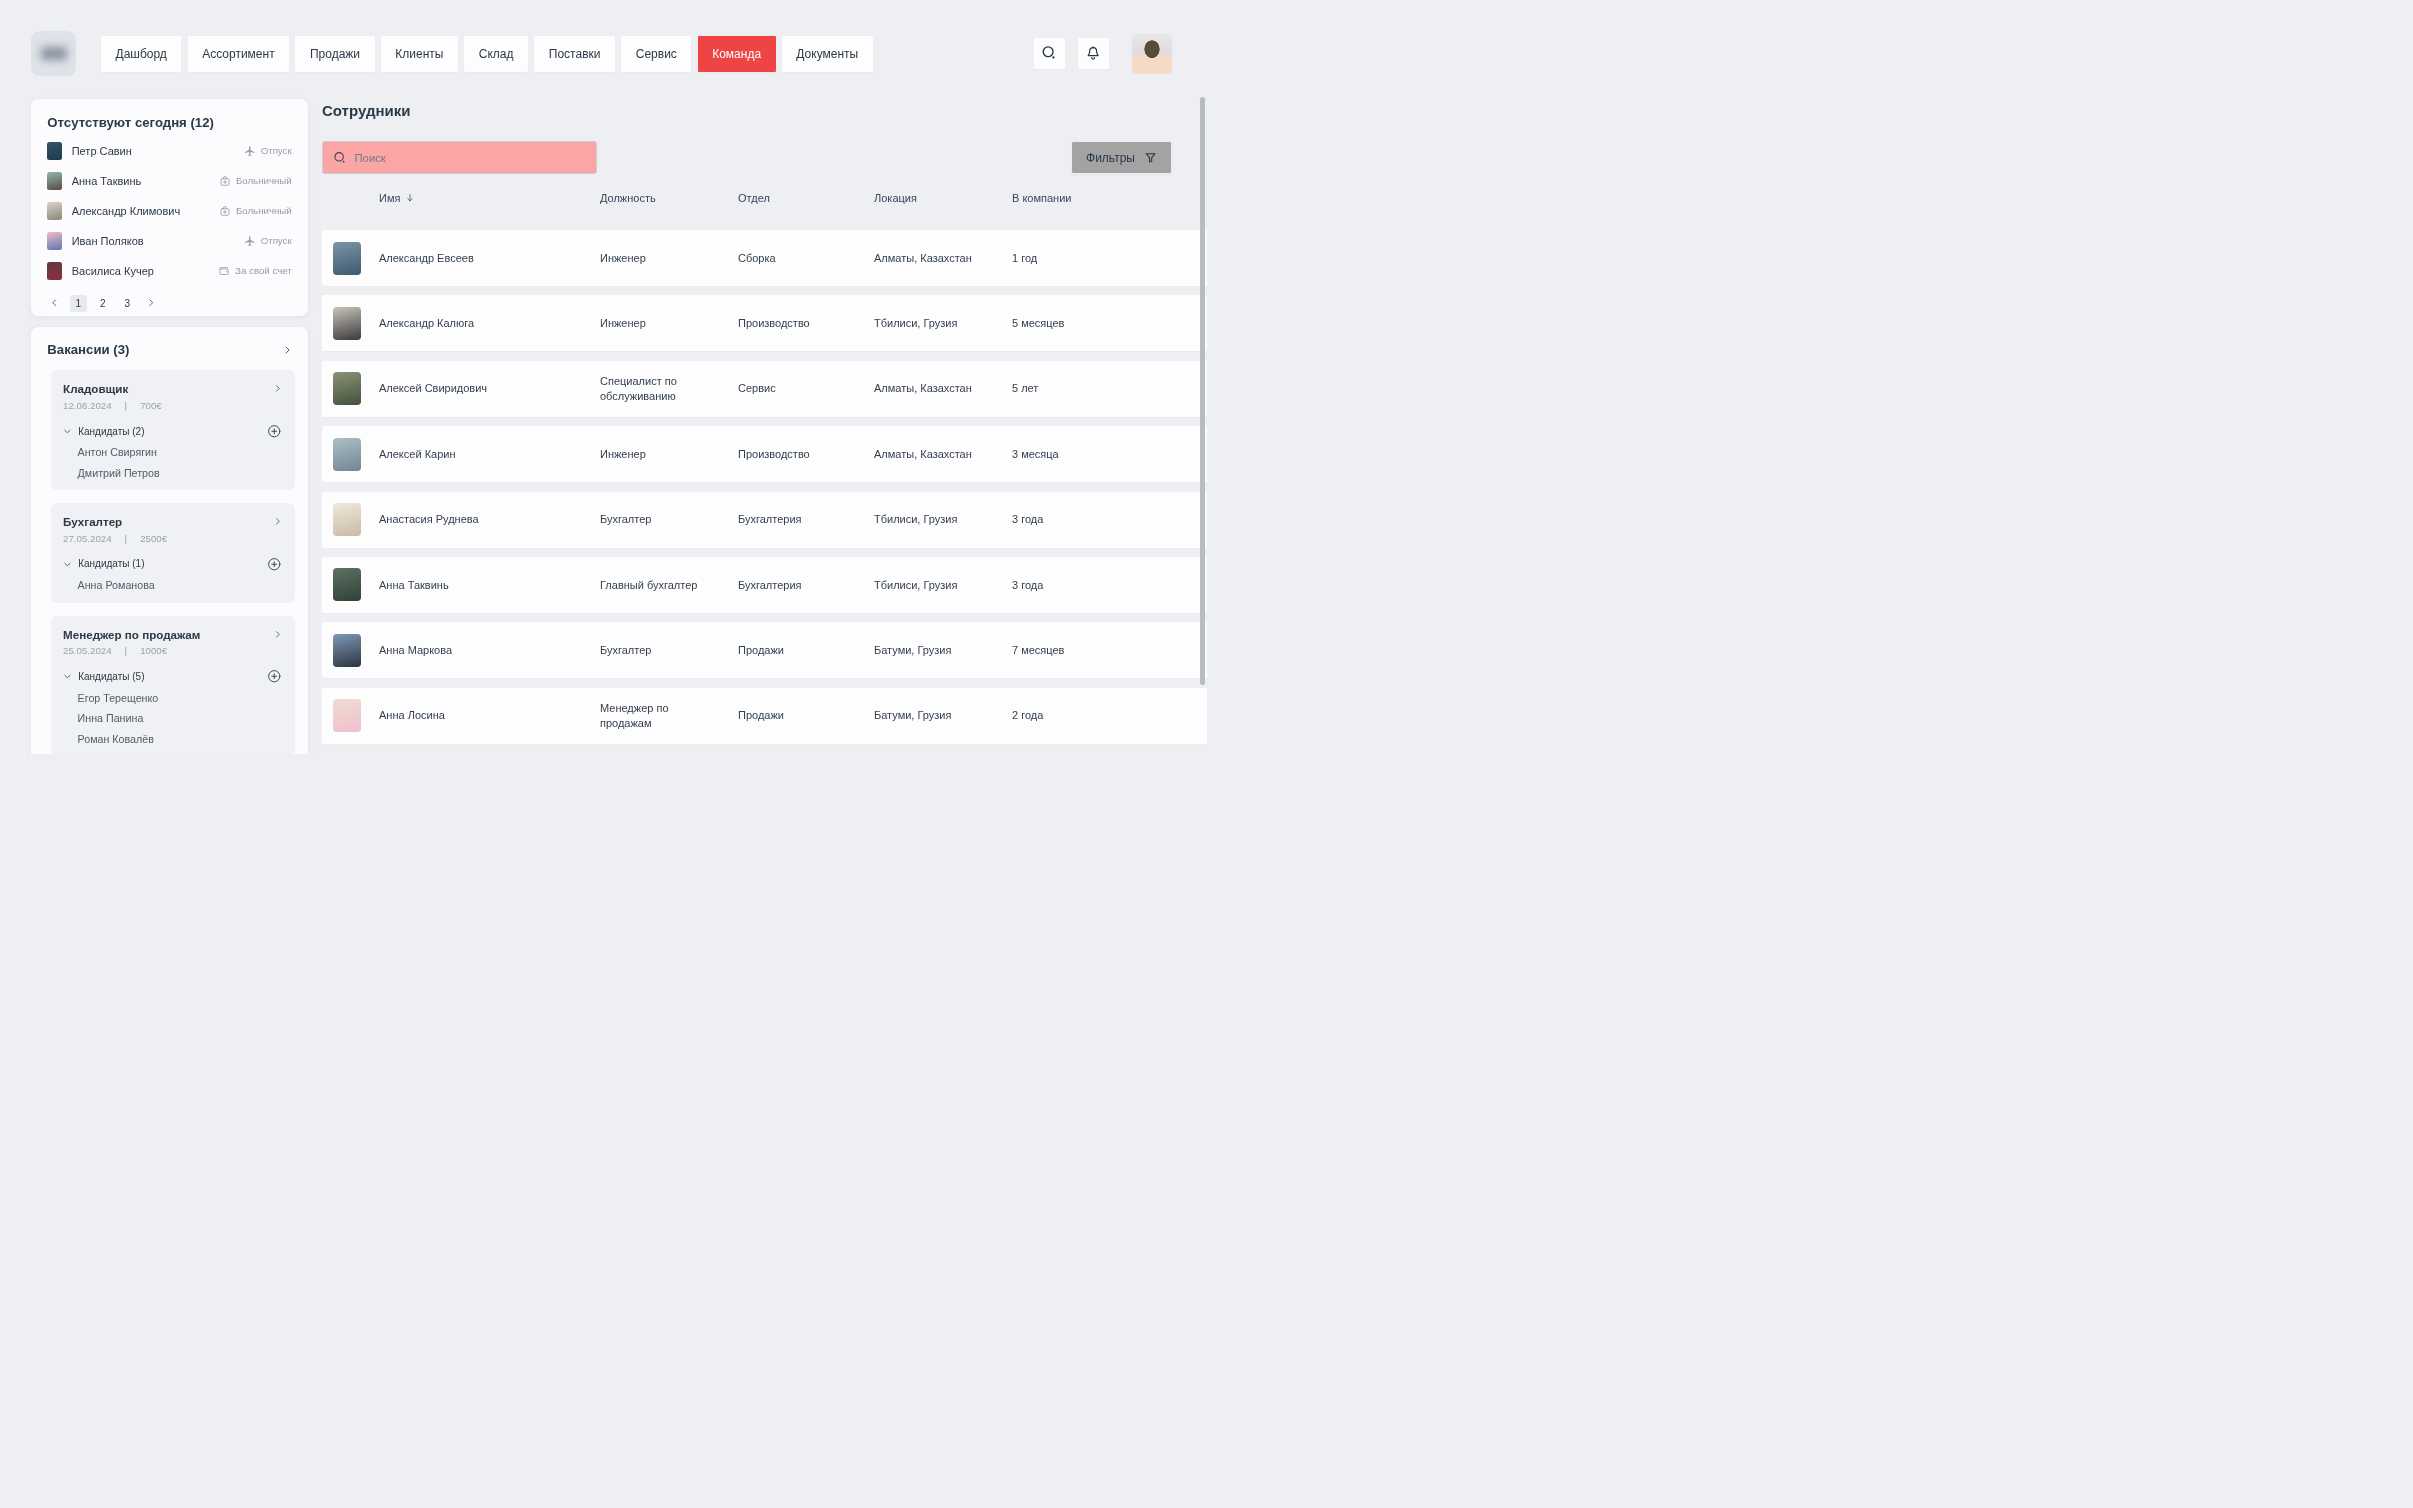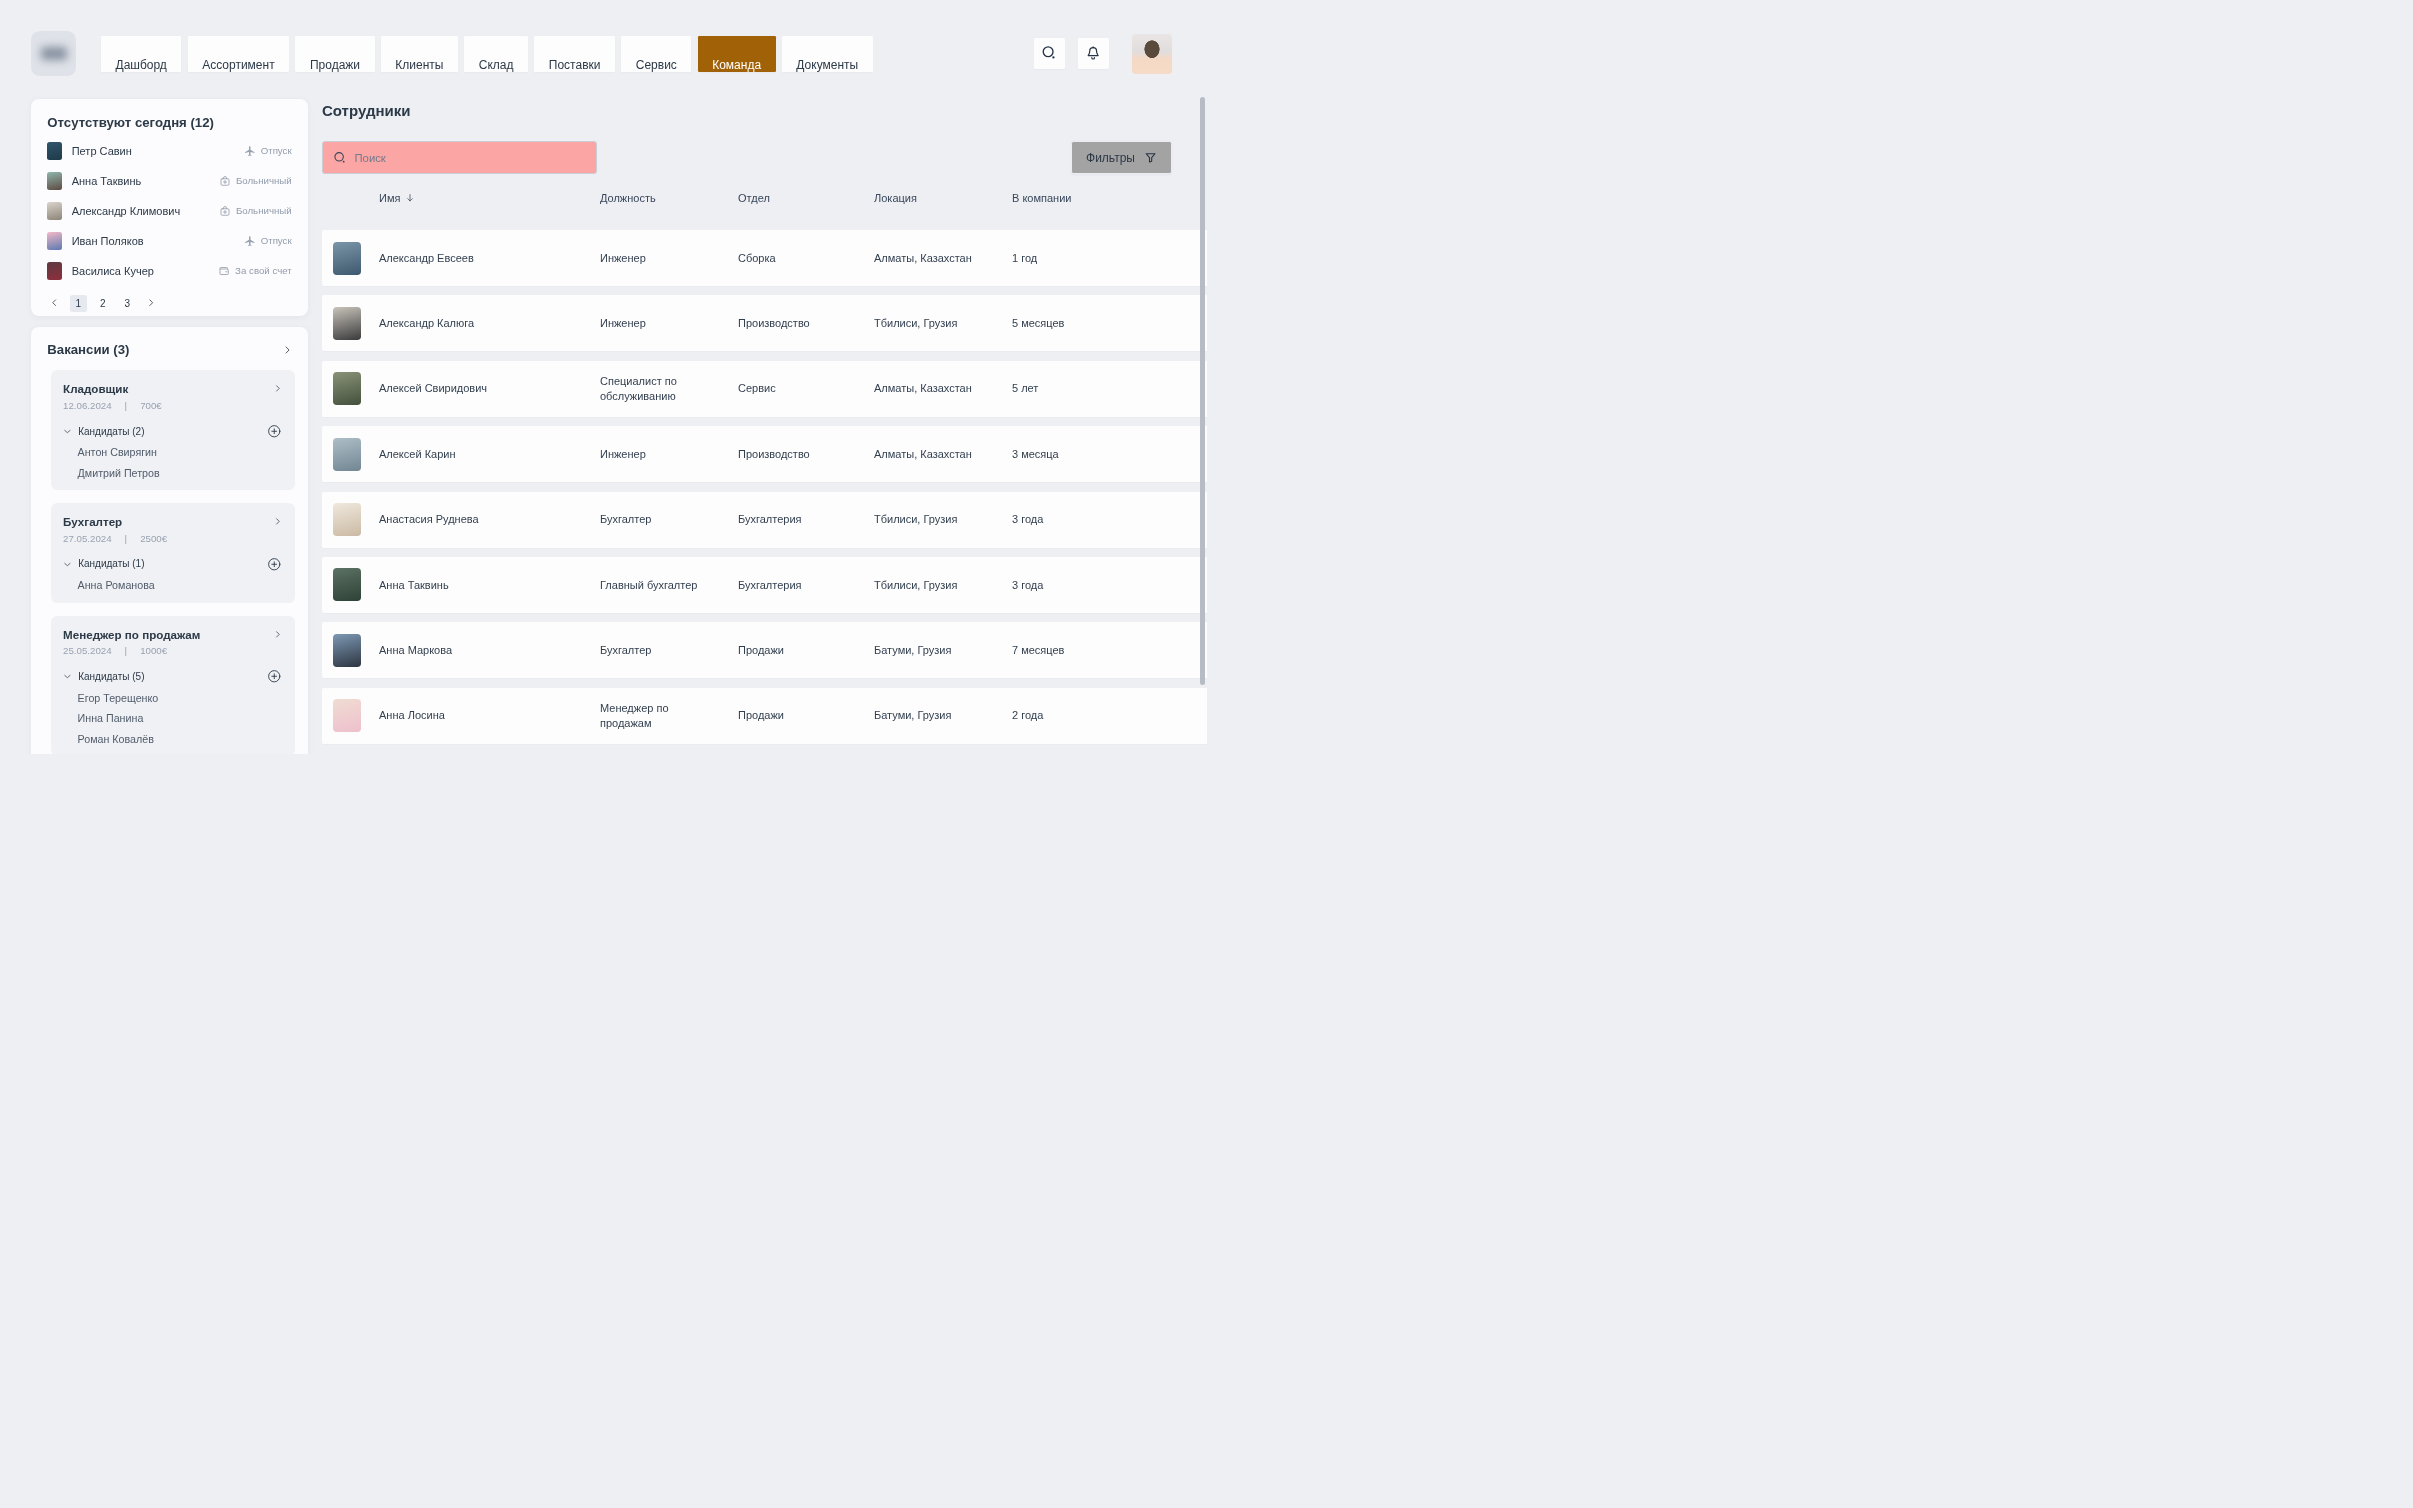--- a/index.html
+++ b/index.html
@@ -9,22 +9,22 @@
     font-family:"Liberation Sans", sans-serif;
     color:#2c3947;
     overflow:hidden;
     position:relative;
   }
   
   .topnav { position:absolute; left:31px; top:31px; right:35px; height:45px; display:flex; align-items:center; }
   .logo { width:45px; height:45px; border-radius:8.8px; background:#dfe2e8; overflow:hidden; position:relative; flex:0 0 auto; }
   .logo .blur { position:absolute; left:10px; top:16.3px; width:26.4px; height:12.6px; background:#8792a1; border-radius:3.1px; filter:blur(4.4px); }
   .tabs { display:flex; gap:6.3px; margin-left:25px; align-items:center; }
-  .tab { height:36px; padding:0 14.5px; background:#fdfdfe; display:flex; align-items:flex-end; font-size:12px; color:#2c3947; cursor:pointer; border-radius:1.3px; box-shadow:0 0.6px 1.3px rgba(45,55,75,.03); white-space:nowrap; }
-  .tab.active { background:#a16207; color:#ffffff; }
+  .tab { height:36px; padding:0 14.5px; background:#fdfdfe; display:flex; align-items:center; font-size:12px; color:#2c3947; cursor:pointer; border-radius:1.3px; box-shadow:0 0.6px 1.3px rgba(45,55,75,.03); white-space:nowrap; }
+  .tab.active { background:#ef4444; color:#ffffff; }
   .nav-right { margin-left:auto; display:flex; align-items:center; }
   .icon-btn { width:31px; height:31px; background:#fdfdfe; border-radius:1.3px; display:flex; align-items:center; justify-content:center; cursor:pointer; box-shadow:0 0.6px 1.3px rgba(45,55,75,.03); }
   .icon-btn + .icon-btn { margin-left:13.2px; }
   .nav-avatar { width:40px; height:40px; border-radius:3.8px; margin-left:23px; background:
       radial-gradient(16.3px 19px at 50% 38%, #5a4a3c 0%, #5a4a3c 45%, rgba(90,74,60,0) 48%),
       linear-gradient(180deg, #e9e6e6 0%, #e2dddd 45%, #f4d9c4 62%, #f6dcc8 100%);
     cursor:pointer; }
   svg { display:block; }
   
   .panel { position:absolute; left:31px; width:277px; background:#fcfcfe; border-radius:8px; box-shadow:0 1.3px 6.3px rgba(45,55,75,.05); }

